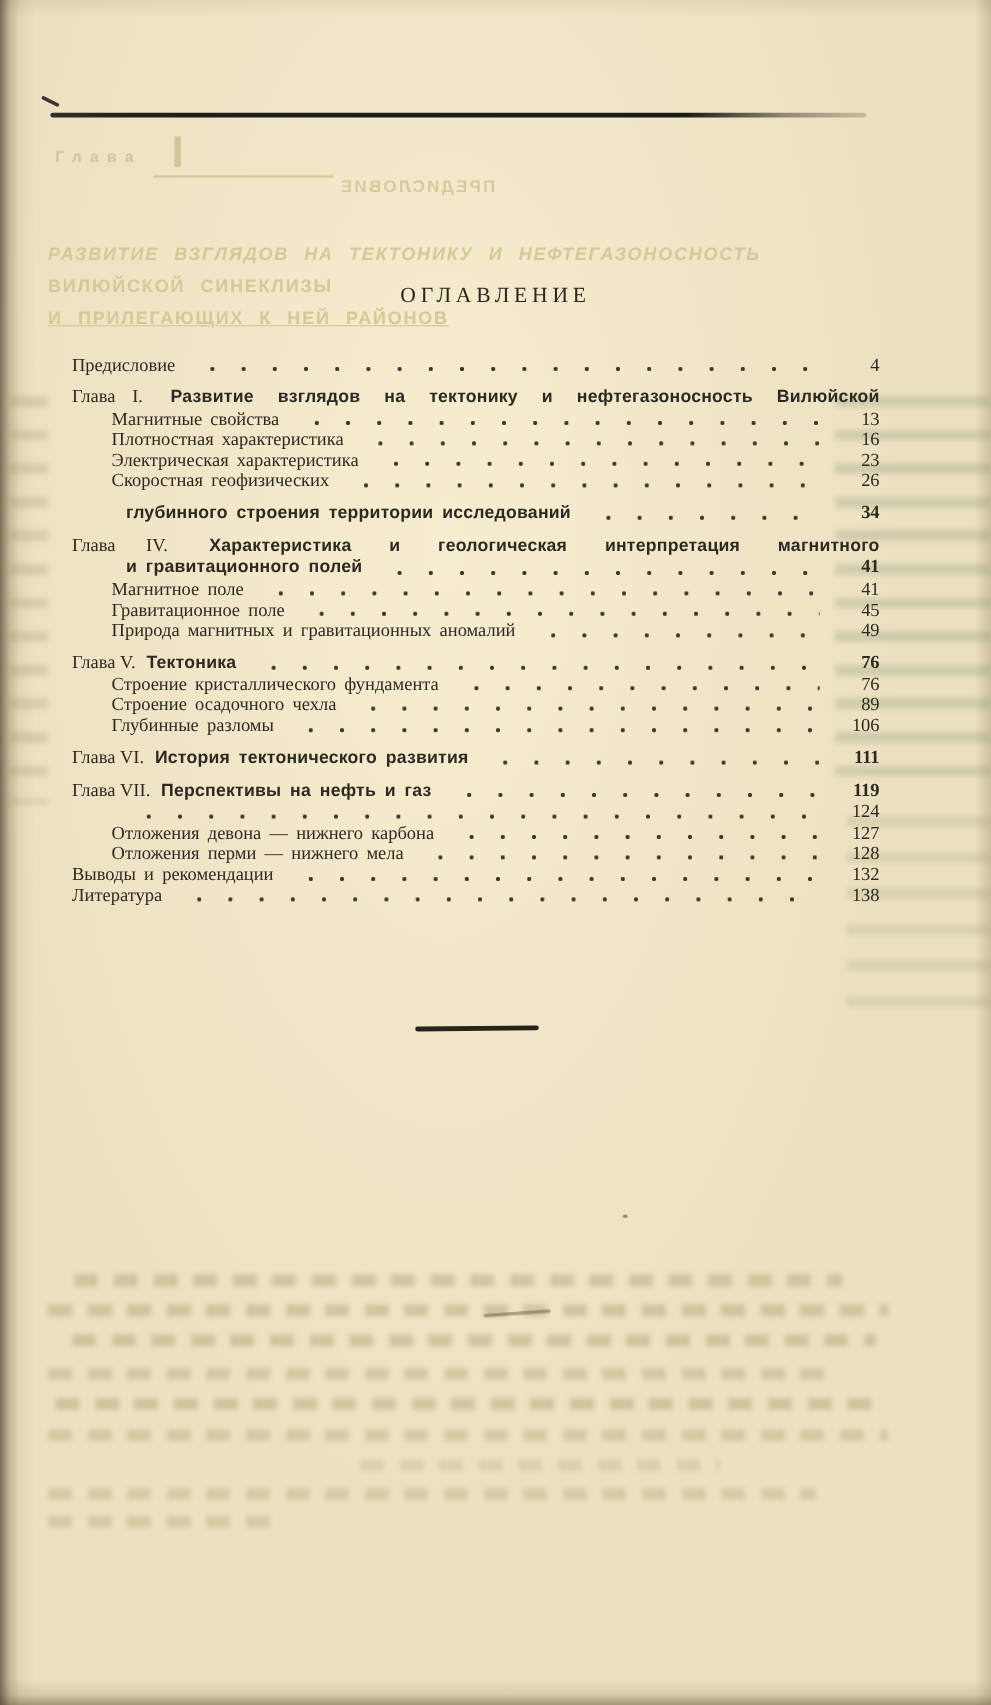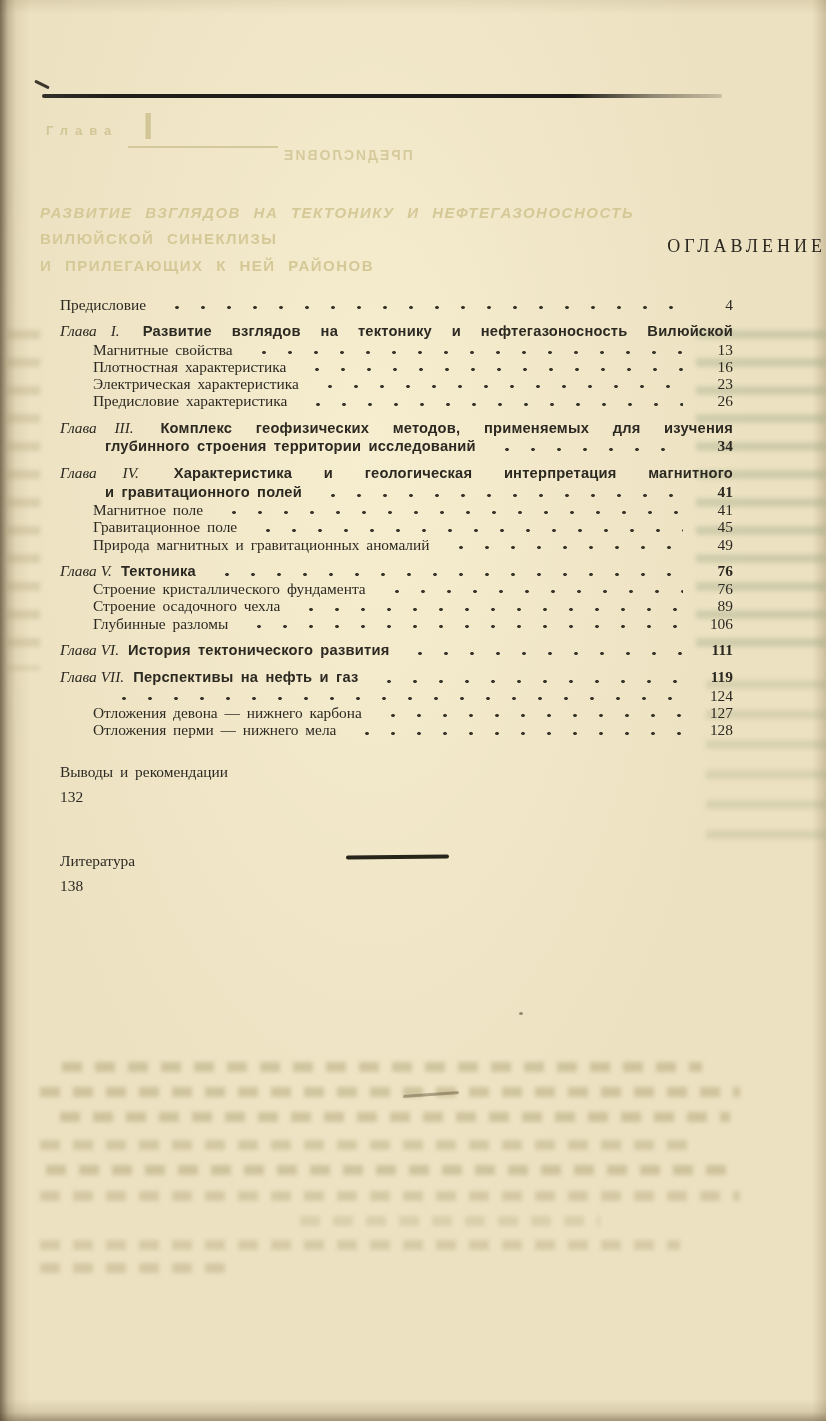--- a/index.html
+++ b/index.html
@@ -21,41 +21,41 @@
     background:linear-gradient(90deg,#33302a 0%,#211f1a 10%,#1d1b17 78%,rgba(70,64,52,0.55) 90%,rgba(90,82,66,0.25) 100%);}
   .pen-mark{position:absolute;left:34px;top:83px;width:16px;height:3px;background:#3c362c;transform:rotate(26deg);border-radius:2px;}
   
   .ghost{position:absolute;color:#d2c596;filter:blur(0.5px);white-space:nowrap;}
   .ghost-chapter-word{left:46px;top:123px;font-family:"Liberation Sans",sans-serif;font-weight:bold;font-size:13px;letter-spacing:7px;}
   .ghost-chapter-numeral{left:143px;top:106px;font-family:"Liberation Sans",sans-serif;font-weight:bold;font-size:37px;}
   .ghost-rule{position:absolute;left:128px;top:146px;width:150px;height:2px;background:#d5c99b;filter:blur(0.6px);}
   .ghost-preface{left:282px;top:147px;font-family:"Liberation Sans",sans-serif;font-weight:bold;font-size:14px;letter-spacing:2px;transform:scaleX(-1);color:#d6ca9d;}
   .ghost-h1{left:40px;top:204px;font-family:"Liberation Sans",sans-serif;font-weight:bold;font-size:15px;letter-spacing:1.5px;word-spacing:7px;color:#d5c897;font-style:italic;}
   .ghost-h2{left:40px;top:230px;font-family:"Liberation Sans",sans-serif;font-weight:bold;font-size:15px;letter-spacing:1.5px;word-spacing:7px;color:#d5c897;}
-  .ghost-h3{left:40px;top:257px;font-family:"Liberation Sans",sans-serif;font-weight:bold;font-size:15px;letter-spacing:1.5px;word-spacing:7px;color:#d5c897;}
+  .ghost-h3{left:40px;top:257px;font-family:"Liberation Sans",sans-serif;font-weight:bold;font-size:15px;letter-spacing:1.5px;word-spacing:7px;color:#d5c897;text-decoration:underline;}
   
   .ghost-col{position:absolute;filter:blur(2px);pointer-events:none;}
   .ghost-col.right1{right:0;top:330px;width:130px;height:330px;
     background:repeating-linear-gradient(180deg, rgba(142,158,122,0.30) 0 9px, rgba(0,0,0,0) 9px 28px);}
   .ghost-col.right2{right:0;top:680px;width:120px;height:180px;
     background:repeating-linear-gradient(180deg, rgba(150,160,118,0.22) 0 9px, rgba(0,0,0,0) 9px 30px);}
   .ghost-col.left1{left:6px;top:330px;width:34px;height:340px;
     background:repeating-linear-gradient(180deg, rgba(165,152,108,0.28) 0 9px, rgba(0,0,0,0) 9px 28px);}
   
-  .toc-title{position:absolute;left:0;top:236px;width:100%;margin:0;text-align:right;
+  .toc-title{position:absolute;left:0;top:236px;width:100%;margin:0;text-align:center;
     font-size:18px;font-weight:normal;letter-spacing:4px;color:#2a2720;}
   
   .toc{position:absolute;left:60px;top:296px;width:673px;font-size:15.4px;}
   .row{display:flex;align-items:baseline;line-height:17.3px;}
   .row .t{white-space:nowrap;word-spacing:3px;}
   .sub{padding-left:33px;}
   .cont{padding-left:45px;}
   .m-top{margin-top:9px;}
-  .m-top-sm{margin-top:24px;flex-direction:column;}
-  .chap-label{font-style:italic;white-space:nowrap;padding-right:9px;}
+  .m-top-sm{margin-top:0;}
+  .chap-label{white-space:nowrap;padding-right:9px;}
   .chap-title{font-family:"Liberation Sans",sans-serif;font-weight:bold;font-size:14.7px;letter-spacing:0.2px;word-spacing:5.5px;}
   .chap-line1{text-align:justify;text-align-last:justify;line-height:17.3px;}
   .chap-line1 .chap-title{white-space:normal;}
   .leader{flex:1 1 auto;min-width:14px;height:5px;align-self:flex-end;margin:0 10px 3px 14px;
     background-image:radial-gradient(circle, #3b372d 1.5px, rgba(0,0,0,0) 2px);
     background-size:26px 5px;background-repeat:repeat-x;background-position:4px 0;}
   .page-num{flex:0 0 40px;text-align:right;white-space:nowrap;}
   .page-num.bold{font-weight:bold;}
   
   .end-rule{position:absolute;left:346px;top:855px;width:103px;height:4px;background:#272419;border-radius:2px;transform:rotate(-0.6deg);}
@@ -114,26 +114,25 @@
         <span class="t">Плотностная характеристика</span>
         <span class="leader"></span>
         <span class="page-num">16</span>
       </div>
       <div class="row sub">
         <span class="t">Электрическая характеристика</span>
         <span class="leader"></span>
         <span class="page-num">23</span>
       </div>
       <div class="row sub">
-        <span class="t">Предисловие характеристика</span>
+        <span class="t">Скоростная геофизических</span>
         <span class="leader"></span>
         <span class="page-num">26</span>
       </div>
       <div class="chap-block m-top">
-        <div class="chap-line1"><span class="chap-label">Глава III.</span> <span class="chap-title">Комплекс геофизических методов, применяемых для изучения</span></div>
         <div class="row cont">
           <span class="chap-title t">глубинного строения территории исследований</span>
           <span class="leader"></span>
           <span class="page-num bold">34</span>
         </div>
       </div>
       <div class="chap-block m-top">
         <div class="chap-line1"><span class="chap-label">Глава IV.</span> <span class="chap-title">Характеристика и геологическая интерпретация магнитного</span></div>
         <div class="row cont">
           <span class="chap-title t">и гравитационного полей</span>

